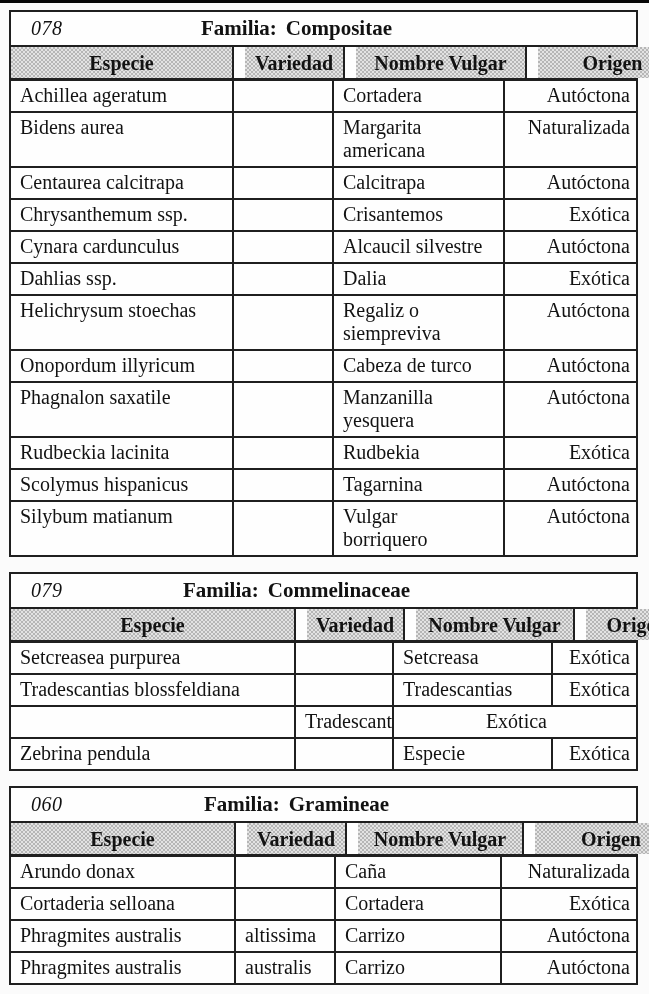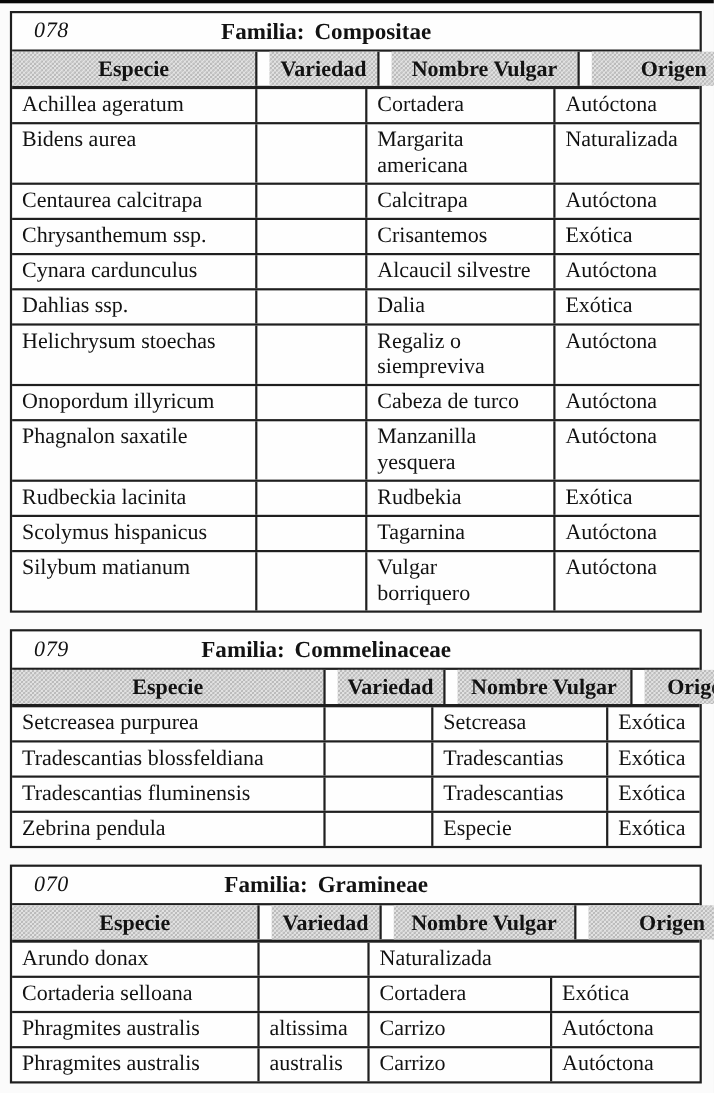--- a/index.html
+++ b/index.html
@@ -93,21 +93,21 @@
   .data-row + .data-row { border-top: 2px solid var(--border); font-family: Liberation Serif, serif; }
   .cell {
     font-size: 20px;
     line-height: 23px;
     min-height: 30px;
     padding: 3px 6px 4px 9px;
     border-right: 2px solid var(--border);
     white-space: pre-line;
     overflow: hidden;
   }
-  .cell:last-child { border-right: none; }
+  .cell:last-child { border-right: none; text-align: right; }
 </style>
 </head>
 <body>
 
 <div class="page">
   <div class="scan-bar"></div>
   <div class="tables-root" id="tables-root">
       <section class="plant-table t0">
     <div class="title-row">
       <span class="family-code">078</span>
@@ -220,50 +220,50 @@
     <div class="cell">Setcreasa</div>
     <div class="cell">Exótica</div>
   </div>
           <div class="data-row">
     <div class="cell">Tradescantias blossfeldiana</div>
     <div class="cell"></div>
     <div class="cell">Tradescantias</div>
     <div class="cell">Exótica</div>
   </div>
           <div class="data-row">
-    <div class="cell">Tradescantias fluminensis</div>
     <div class="cell"></div>
     <div class="cell">Tradescantias</div>
     <div class="cell">Exótica</div>
   </div>
           <div class="data-row">
     <div class="cell">Zebrina pendula</div>
     <div class="cell"></div>
     <div class="cell">Especie</div>
     <div class="cell">Exótica</div>
   </div>
         </div>
   </section>
       <section class="plant-table t2">
     <div class="title-row">
-      <span class="family-code">070</span>
+      <span class="family-code">060</span>
       <span class="title-center">
         <span class="fam-label">Familia:</span><span class="fam-name">Gramineae</span>
       </span>
     </div>
     <div class="header-row">
       <div class="hcell">Especie</div>
       <div class="hcell">Variedad</div>
       <div class="hcell">Nombre Vulgar</div>
       <div class="hcell">Origen</div>
     </div>
     <div class="table-body">
           <div class="data-row">
     <div class="cell">Arundo donax</div>
     <div class="cell"></div>
+    <div class="cell">Caña</div>
     <div class="cell">Naturalizada</div>
   </div>
           <div class="data-row">
     <div class="cell">Cortaderia selloana</div>
     <div class="cell"></div>
     <div class="cell">Cortadera</div>
     <div class="cell">Exótica</div>
   </div>
           <div class="data-row">
     <div class="cell">Phragmites australis</div>

